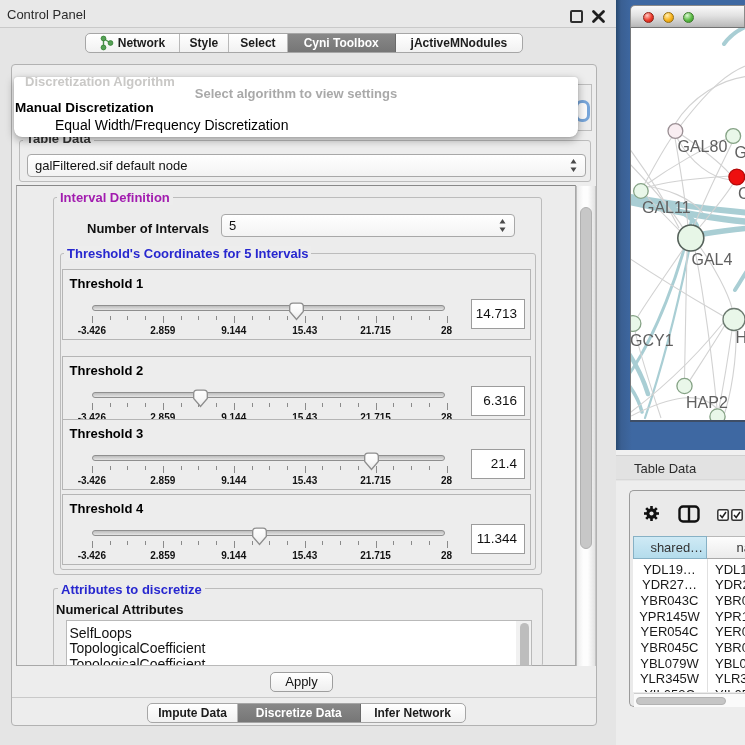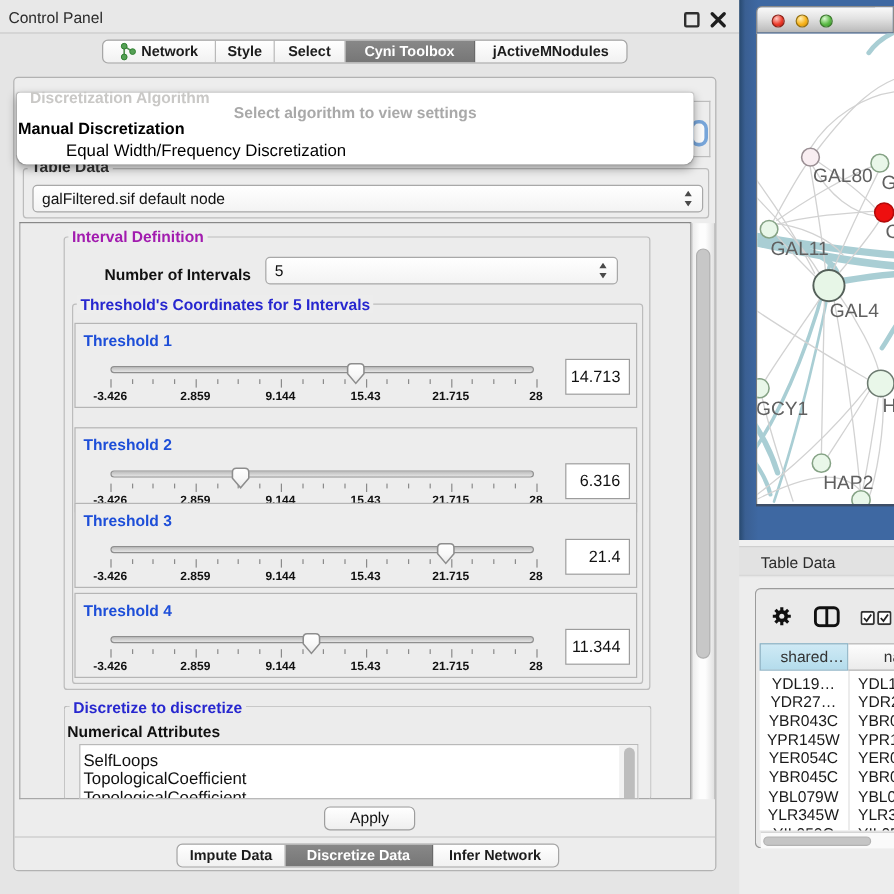--- a/index.html
+++ b/index.html
@@ -43,41 +43,41 @@
   background:#ececec; border:1px solid #a8a8a8; border-top-color:#888; }
 #vscroll { position:absolute; left:576px; top:186px; width:20px; height:480px;
   background:linear-gradient(90deg,#ececec 0,#fdfdfd 35%,#fdfdfd 60%,#e2e2e2 100%);
   border-left:1px solid #bdbdbd; border-right:1px solid #c4c4c4; }
 #vthumb { position:absolute; left:579.5px; top:207px; width:12.5px; height:342px;
   background:#c7c7c7; border:1px solid #b0b0b0; border-radius:6px; }
 
 
 .tbox { position:absolute; left:61.5px; width:469.5px; height:71px;
   background:#ededed; border:1px solid #b5b5b5; }
-.tlabel { position:absolute; left:7px; top:5.5px; font-size:13px; font-weight:bold; color:#1d4ed8; }
+.tlabel { position:absolute; left:7px; top:5.5px; font-size:13px; font-weight:bold; color:#000000; }
 .track { position:absolute; left:29px; top:35px; width:353px; height:6px;
   border:1px solid #8f8f8f; border-radius:3px; background:linear-gradient(#bdbdbd,#e4e4e4); }
 .tick { position:absolute; top:46px; width:1px; background:#8a8a8a; }
 .ticklab { position:absolute; top:54.5px; width:60px; text-align:center;
   font-size:10px; font-weight:bold; color:#111; }
 .thumb { position:absolute; top:31.5px; }
 .vbox { position:absolute; left:408.5px; top:29px; width:54px; height:30px;
   background:#ffffff; border:1px solid #9c9c9c; font-size:13.5px; color:#111;
   text-align:right; line-height:28px; padding-right:7px; }
 
 
 #attrlist { position:absolute; left:66px; top:619.5px; width:466px; height:46.5px;
   background:#ffffff; border:1px solid #b9b9b9; overflow:hidden; }
 #attrlist .item { position:absolute; left:2.5px; font-size:14px; color:#111; }
 #attrthumb { position:absolute; left:452.5px; top:2px; width:9.5px; height:60px;
   background:#bdbdbd; border-radius:5px; }
 #attrtrack { position:absolute; left:449px; top:0; width:17px; height:47px; background:#f1f1f1; }
 
 
-#applybtn { position:absolute; left:270px; top:672px; width:76px; height:20px;
+#applybtn { position:absolute; left:270px; top:672px; width:63px; height:20px;
   background:linear-gradient(#ffffff,#efefef); border:1px solid #9e9e9e; border-radius:5px;
   font-size:13px; color:#111; text-align:center; line-height:18px; }
 
 
 #overlay { position:absolute; left:14px; top:77px; width:564px; height:60px;
   background:#ffffff; border-radius:3px 3px 8px 8px;
   box-shadow:0 3px 8px rgba(0,0,0,0.35), 0 0 1px rgba(0,0,0,0.25); }
 #ghost { position:absolute; left:25px; top:74px; font-size:13px; font-weight:bold; color:#c9c8c6; }
 #prompt { position:absolute; left:14px; width:564px; top:86px; text-align:center;
   font-size:13px; font-weight:600; color:#a9a9a9; }
@@ -321,21 +321,21 @@
           <stop offset="0.55" stop-color="#f7f7f7"></stop>
           <stop offset="1" stop-color="#e9e9e9"></stop>
         </linearGradient>
       </defs>
 <path d="M1.7,4.5 Q1.7,1.2 5,1.2 L12,1.2 Q15.3,1.2 15.3,4.5 L15.3,9.5 L8.5,17.5 L1.7,9.5 Z" fill="url(#thg494)" stroke="#8d8d8d" stroke-width="1.3"></path>
     </svg>
 <div class="vbox">11.344</div>
 </div>
 
 <div class="group" style="left:52.8px;top:588px;width:490.2px;height:78px;border-bottom:none"></div>
-<div class="gtitle" style="left:58px;top:581.5px;color:#2727cf;background:#ececec;">Discretize to discretize</div>
+<div class="gtitle" style="left:58px;top:581.5px;color:#2727cf;background:#ececec;">Attributes to discretize</div>
 <div class="abs" style="left:56px;top:601.5px;font-size:13px;font-weight:bold;color:#111">Numerical Attributes</div>
 <div id="attrlist">
   <div class="item" style="top:4px">SelfLoops</div>
   <div class="item" style="top:19.5px">TopologicalCoefficient</div>
   <div class="item" style="top:35px">TopologicalCoefficient</div>
   <div id="attrtrack"></div>
   <div id="attrthumb"></div>
 </div>
 
 <div class="abs" style="left:12px;top:697px;width:584px;height:1px;background:#c9c9c9"></div>

